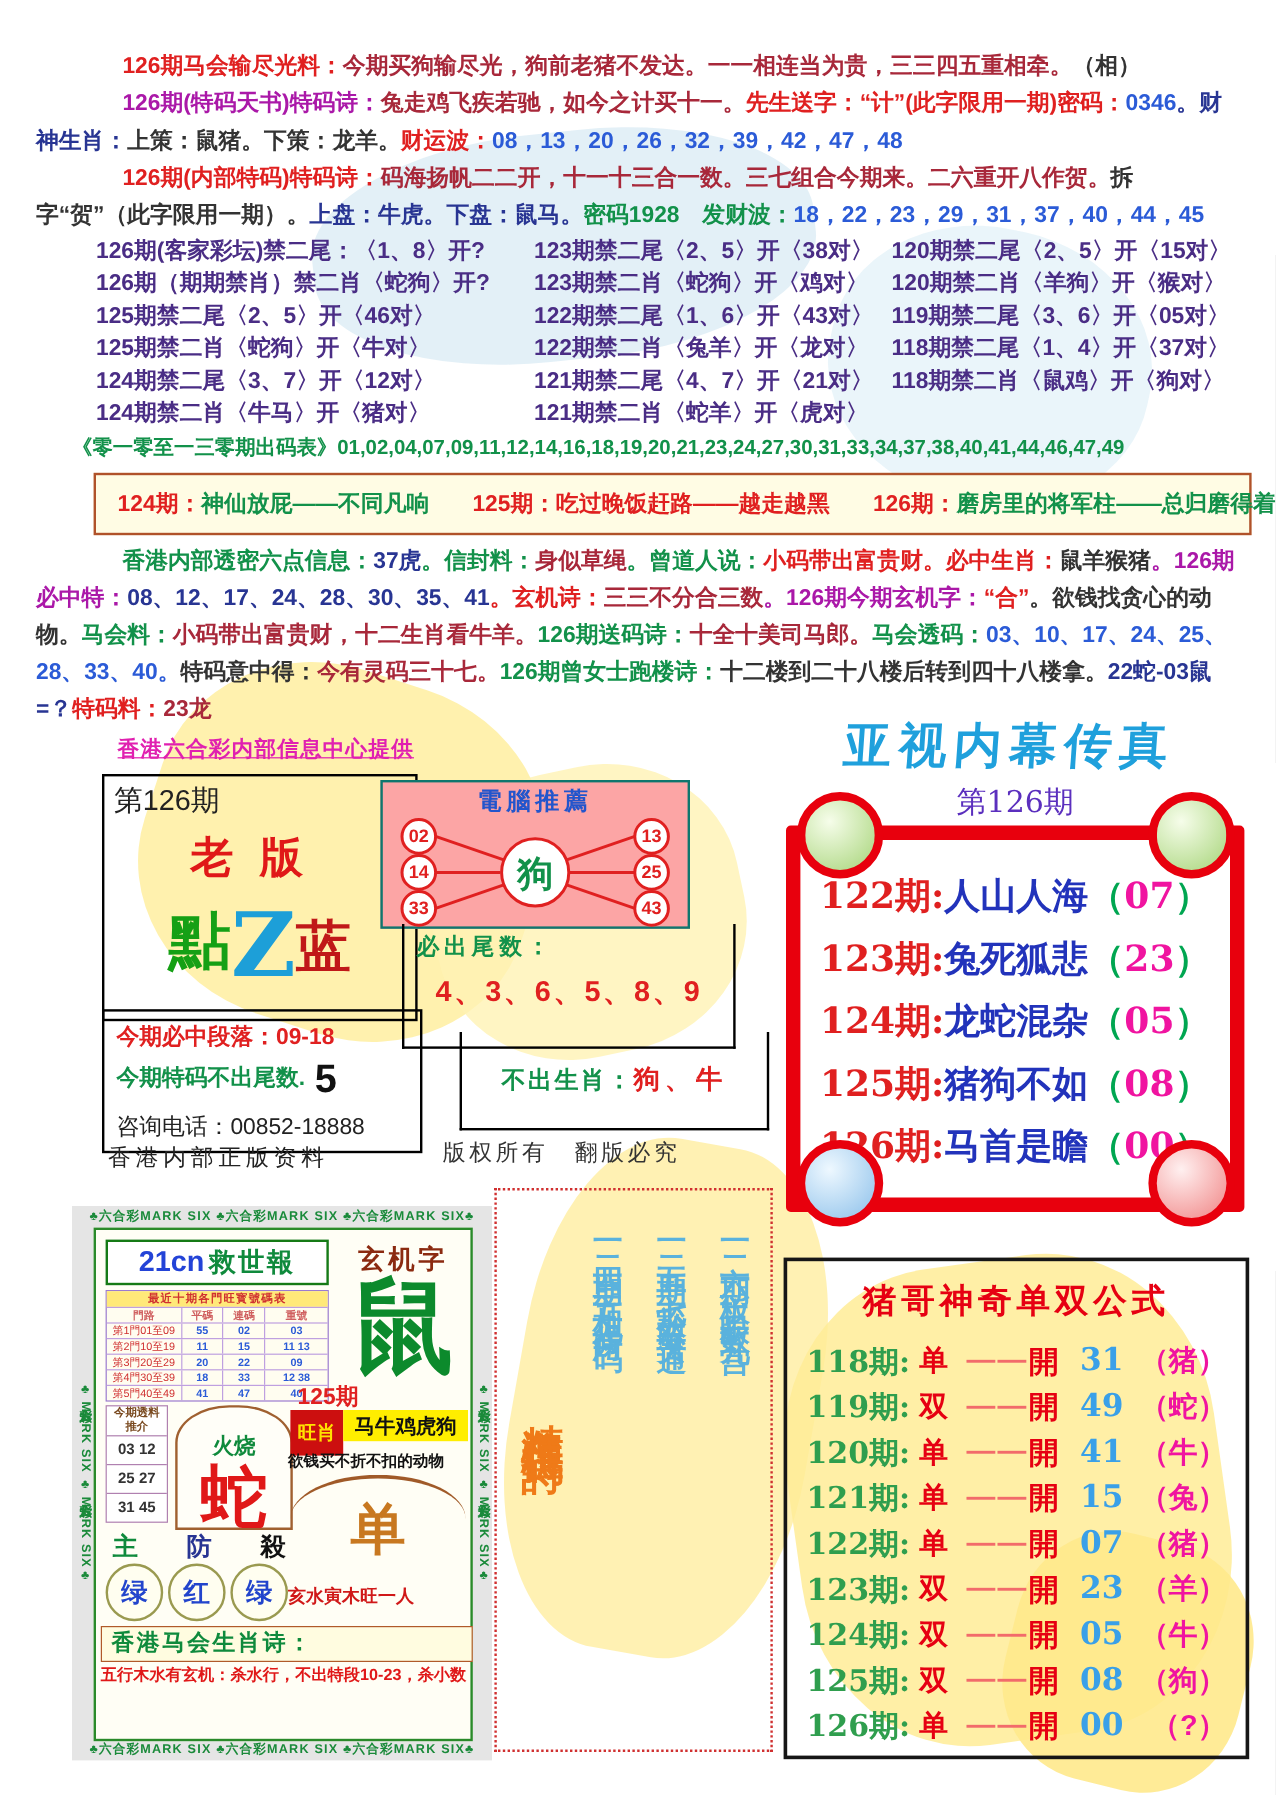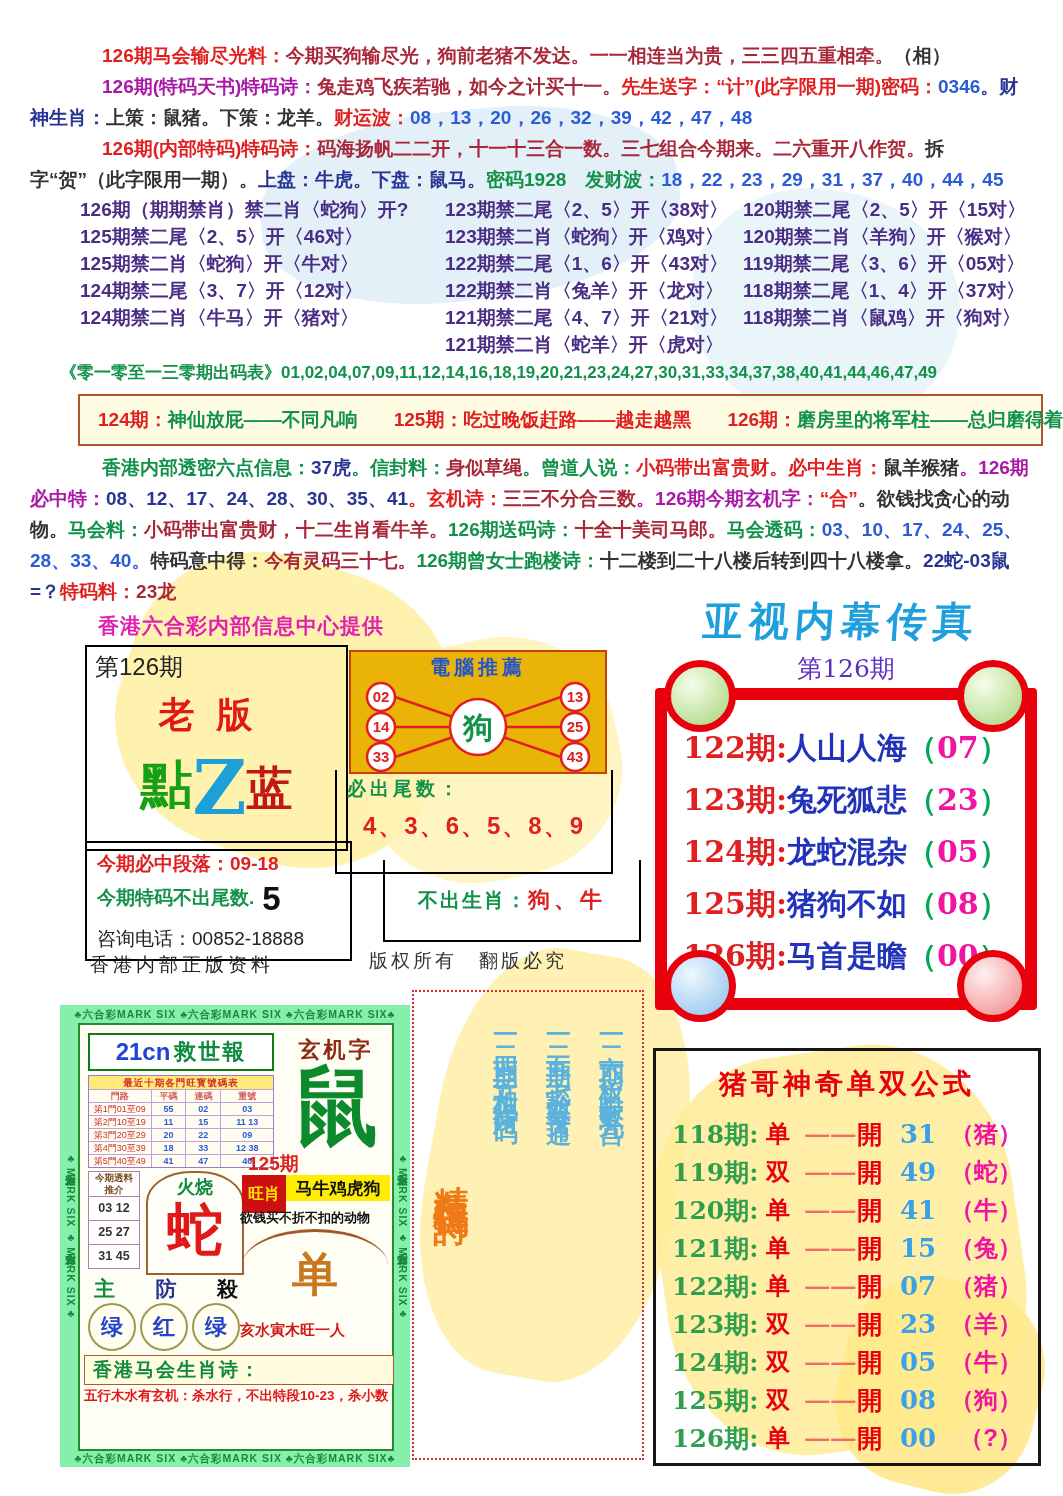--- a/index.html
+++ b/index.html
@@ -21,36 +21,36 @@
   .bancol:nth-child(1){width:365px}.bancol:nth-child(2){width:298px}.bancol:nth-child(3){width:285px}
   .banrow{line-height:27px;white-space:nowrap;}
   .outline{left:60px;top:361px;font-size:17px;font-weight:bold;color:#12914a;white-space:nowrap;}
   .riddles{left:78px;top:394px;width:925px;height:48px;border:2px solid #b0522a;background:#fffce4;
            display:flex;align-items:center;gap:36px;padding:0 18px;font-size:19px;font-weight:bold;}
   .riddle{white-space:nowrap;}
   .infoblock{left:30px;top:452px;width:1008px;}
   .infoblock .tp{text-indent:72px;}
 
   
-  .provider{left:98px;top:612px;font-size:21px;font-weight:bold;color:#e020b0;letter-spacing:1px;}
+  .provider{left:98px;top:612px;font-size:18px;font-weight:bold;color:#e020b0;letter-spacing:1px;text-decoration:underline;}
   .lboxA{left:85px;top:645px;width:243px;height:194px;border:2px solid #000;background:transparent;padding:4px 8px;}
   .lb-issue{font-size:24px;color:#222;}
   .lb-brand{text-align:center;font-size:36px;font-weight:bold;color:#e01818;letter-spacing:22px;margin-top:8px;}
   .lb-glyphs{display:flex;align-items:flex-end;justify-content:center;margin-top:10px;}
   .g1{font-size:52px;font-weight:bold;color:#15a015;}
   .g2{font-size:74px;font-weight:bold;color:#1d9fd8;line-height:.85;font-family:"DejaVu Serif","Liberation Serif",serif;}
   .g3{font-size:46px;font-weight:bold;color:#c01818;}
   .lboxB{left:85px;top:841px;width:243px;height:100px;border:2px solid #000;border-top:2px solid #000;padding:8px 10px;}
   .lbB1{font-size:19px;font-weight:bold;color:#e02020;}
   .lbB2{font-size:19px;font-weight:bold;color:#12914a;margin-top:3px;}
   .big5{font-size:33px;font-weight:bold;color:#111;vertical-align:-6px;margin-left:8px;}
   .lbB3{font-size:19px;color:#222;margin-top:8px;}
   .lfooter{left:90px;top:952px;font-size:19px;color:#222;letter-spacing:4px;}
 
-  .cboxA{left:349px;top:650px;width:254px;height:120px;border:2px solid #c2410c;background:#eab308;}
+  .cboxA{left:317px;top:650px;width:254px;height:120px;border:2px solid #0f766e;background:#fca5a5;}
   .ctitle{text-align:center;font-size:20px;font-weight:bold;color:#2255cc;letter-spacing:4px;margin-top:2px;}
   .cboxB{left:335px;top:770px;width:254px;height:90px;border:2px solid #000;border-top:none;padding:6px 10px;}
   .tails-label{font-size:19px;font-weight:bold;color:#12914a;letter-spacing:4px;}
   .tails-value{font-size:24px;font-weight:bold;color:#e02020;text-align:center;letter-spacing:2px;margin-top:8px;}
   .cboxC{left:335px;top:860px;width:254px;height:80px;border:2px solid #000;border-top:none;display:flex;align-items:center;justify-content:center;margin-left:48px;}
   .noz-label{font-size:20px;font-weight:bold;color:#12914a;letter-spacing:2px;}
   .noz-value{font-size:22px;font-weight:bold;color:#e02020;letter-spacing:4px;}
   .cfooter{left:352px;top:948px;font-size:19px;color:#333;letter-spacing:3px;margin-left:17px;}
 
   .atvtitle{left:640px;top:594px;width:402px;text-align:center;font-size:40px;font-weight:bold;
@@ -63,21 +63,21 @@
           font-family:"DejaVu Serif","Liberation Serif",serif;}
   .atv-phrase{color:#2233bb;}
   .atv-paren{color:#00a651;}
   .atv-num{color:#f014a0;}
   .ball{position:absolute;z-index:2;width:58px;height:58px;border-radius:50%;border:7px solid #e8000d;}
   .ball.g{background:radial-gradient(circle at 35% 30%,#f6fdea,#a6d478);}
   .ball.b{background:radial-gradient(circle at 35% 30%,#eef8ff,#8cc0ea);}
   .ball.r{background:radial-gradient(circle at 35% 30%,#fff0f0,#f08484);}
 
   
-  .savior{left:60px;top:1005px;width:350px;height:462px;background:#86efac;}
+  .savior{left:60px;top:1005px;width:350px;height:462px;background:#e5e5e5;}
   .strip{position:absolute;color:#1a8a3a;font-weight:bold;font-size:10.5px;overflow:hidden;white-space:nowrap;letter-spacing:1px;}
   .strip.h{left:0;width:350px;height:18px;line-height:18px;text-align:center;}
   .strip.v{top:18px;width:18px;height:426px;writing-mode:vertical-rl;text-align:center;}
   .sv-inner{position:absolute;left:18px;top:18px;width:312px;height:424px;border:2px solid #2a8a2a;background:#fffef5;}
   .sv-titlebox{position:absolute;left:8px;top:8px;width:182px;height:34px;border:2px solid #157a15;
                display:flex;align-items:center;justify-content:center;gap:4px;background:#fff;}
   .sv-t1{font-size:24px;font-weight:bold;color:#2343d7;}
   .sv-t2{font-size:22px;font-weight:bold;color:#0f8a3c;letter-spacing:2px;}
   .sv-mlabel{position:absolute;left:206px;top:10px;width:100px;text-align:center;font-size:22px;font-weight:bold;color:#8b2a10;letter-spacing:3px;}
   .sv-mchar{position:absolute;left:206px;top:36px;width:100px;text-align:center;font-size:86px;font-weight:bold;color:#0c8a2c;line-height:1.05;}
@@ -87,21 +87,21 @@
   .sv-tr span{display:block;border-left:1px solid #bfa0e0;text-align:center;overflow:hidden;white-space:nowrap;}
   .sv-tr span:first-child{border-left:none;width:62px;color:#d03030;}
   .sv-tr .n{width:34px;color:#2b5bd7;font-weight:bold;}
   .sv-tr .n3{width:52px;color:#2b5bd7;font-weight:bold;}
   .sv-tr.hd span{color:#d06060;font-weight:bold;}
   .sv-tips{position:absolute;left:8px;top:146px;width:50px;border:1px solid #b080b0;text-align:center;background:#fff;}
   .sv-tips .lab{font-size:9.5px;color:#7a4a20;font-weight:bold;line-height:12px;}
   .sv-tippair{font-size:12.5px;font-weight:bold;color:#333;border-top:1px solid #b080b0;line-height:23px;}
   .sv-snake{position:absolute;left:66px;top:146px;width:94px;height:100px;border:2px solid #a06030;
             border-radius:46% 46% 0 0/30% 30% 0 0;text-align:center;background:#fffef8;}
-  .sv-fire{font-size:18px;font-weight:bold;color:#0f8a3c;margin-top:2px;}
+  .sv-fire{font-size:18px;font-weight:bold;color:#0f8a3c;margin-top:20px;}
   .sv-snakechar{font-size:56px;font-weight:bold;color:#e01818;line-height:1.1;}
   .sv-issue{position:absolute;left:168px;top:126px;font-size:19px;font-weight:bold;color:#e02020;}
   .sv-wangrow{position:absolute;left:162px;top:150px;display:flex;}
   .sv-wanglabel{width:44px;height:38px;background:#cc0f0f;color:#ffe100;font-size:16px;font-weight:bold;
                 display:flex;align-items:center;justify-content:center;}
   .sv-wangval{width:104px;height:26px;background:#ffee00;color:#111;font-size:17px;font-weight:bold;
               display:flex;align-items:center;justify-content:center;white-space:nowrap;}
   .sv-money{position:absolute;left:160px;top:184px;width:150px;font-size:13px;font-weight:bold;color:#111;white-space:nowrap;}
   .sv-dan{position:absolute;left:162px;top:204px;width:146px;height:88px;border-top:3px solid #a05a28;
           border-radius:50% 50% 0 0/40% 40% 0 0;text-align:center;}
@@ -154,20 +154,21 @@
   <div class="abs topblock">
 
   <p class="tp ind"><span><span class="red">126期马会输尽光料：</span><span class="maroon">今期买狗输尽光，狗前老猪不发达。</span><span class="maroon">一一相连当为贵，三三四五重相牵。</span><span class="dark">（相）</span></span></p>
       <p class="tp ind"><span><span class="purple">126期(特码天书)特码诗：</span><span class="maroon">兔走鸡飞疾若驰，如今之计买十一。</span><span class="red">先生送字：“计”(此字限用一期)密码：</span><span class="blue">0346</span><span class="navy">。财神生肖：</span><span class="dark">上策：鼠猪。下策：龙羊。</span><span class="red">财运波：</span><span class="blue">08，13，20，26，32，39，42，47，48</span></span></p>
       <p class="tp ind"><span><span class="red">126期(内部特码)特码诗：</span><span class="maroon">码海扬帆二二开，十一十三合一数。三七组合今期来。二六重开八作贺。</span><span class="dark">拆字“贺”（此字限用一期）。</span><span class="navy">上盘：牛虎。下盘：鼠马。</span><span class="green">密码1928</span><span class="green">　发财波：</span><span class="blue">18，22，23，29，31，37，40，44，45</span></span></p>
     </div>
 
   <div class="abs bangrid">
     <div class="bancol">
 
+    <div class="banrow">126期(客家彩坛)禁二尾：〈1、8〉开?</div>
         <div class="banrow">126期（期期禁肖）禁二肖〈蛇狗〉开?</div>
         <div class="banrow">125期禁二尾〈2、5〉开〈46对〉</div>
         <div class="banrow">125期禁二肖〈蛇狗〉开〈牛对〉</div>
         <div class="banrow">124期禁二尾〈3、7〉开〈12对〉</div>
         <div class="banrow">124期禁二肖〈牛马〉开〈猪对〉</div>
       </div>
     <div class="bancol">
 
     <div class="banrow">123期禁二尾〈2、5〉开〈38对〉</div>
         <div class="banrow">123期禁二肖〈蛇狗〉开〈鸡对〉</div>

